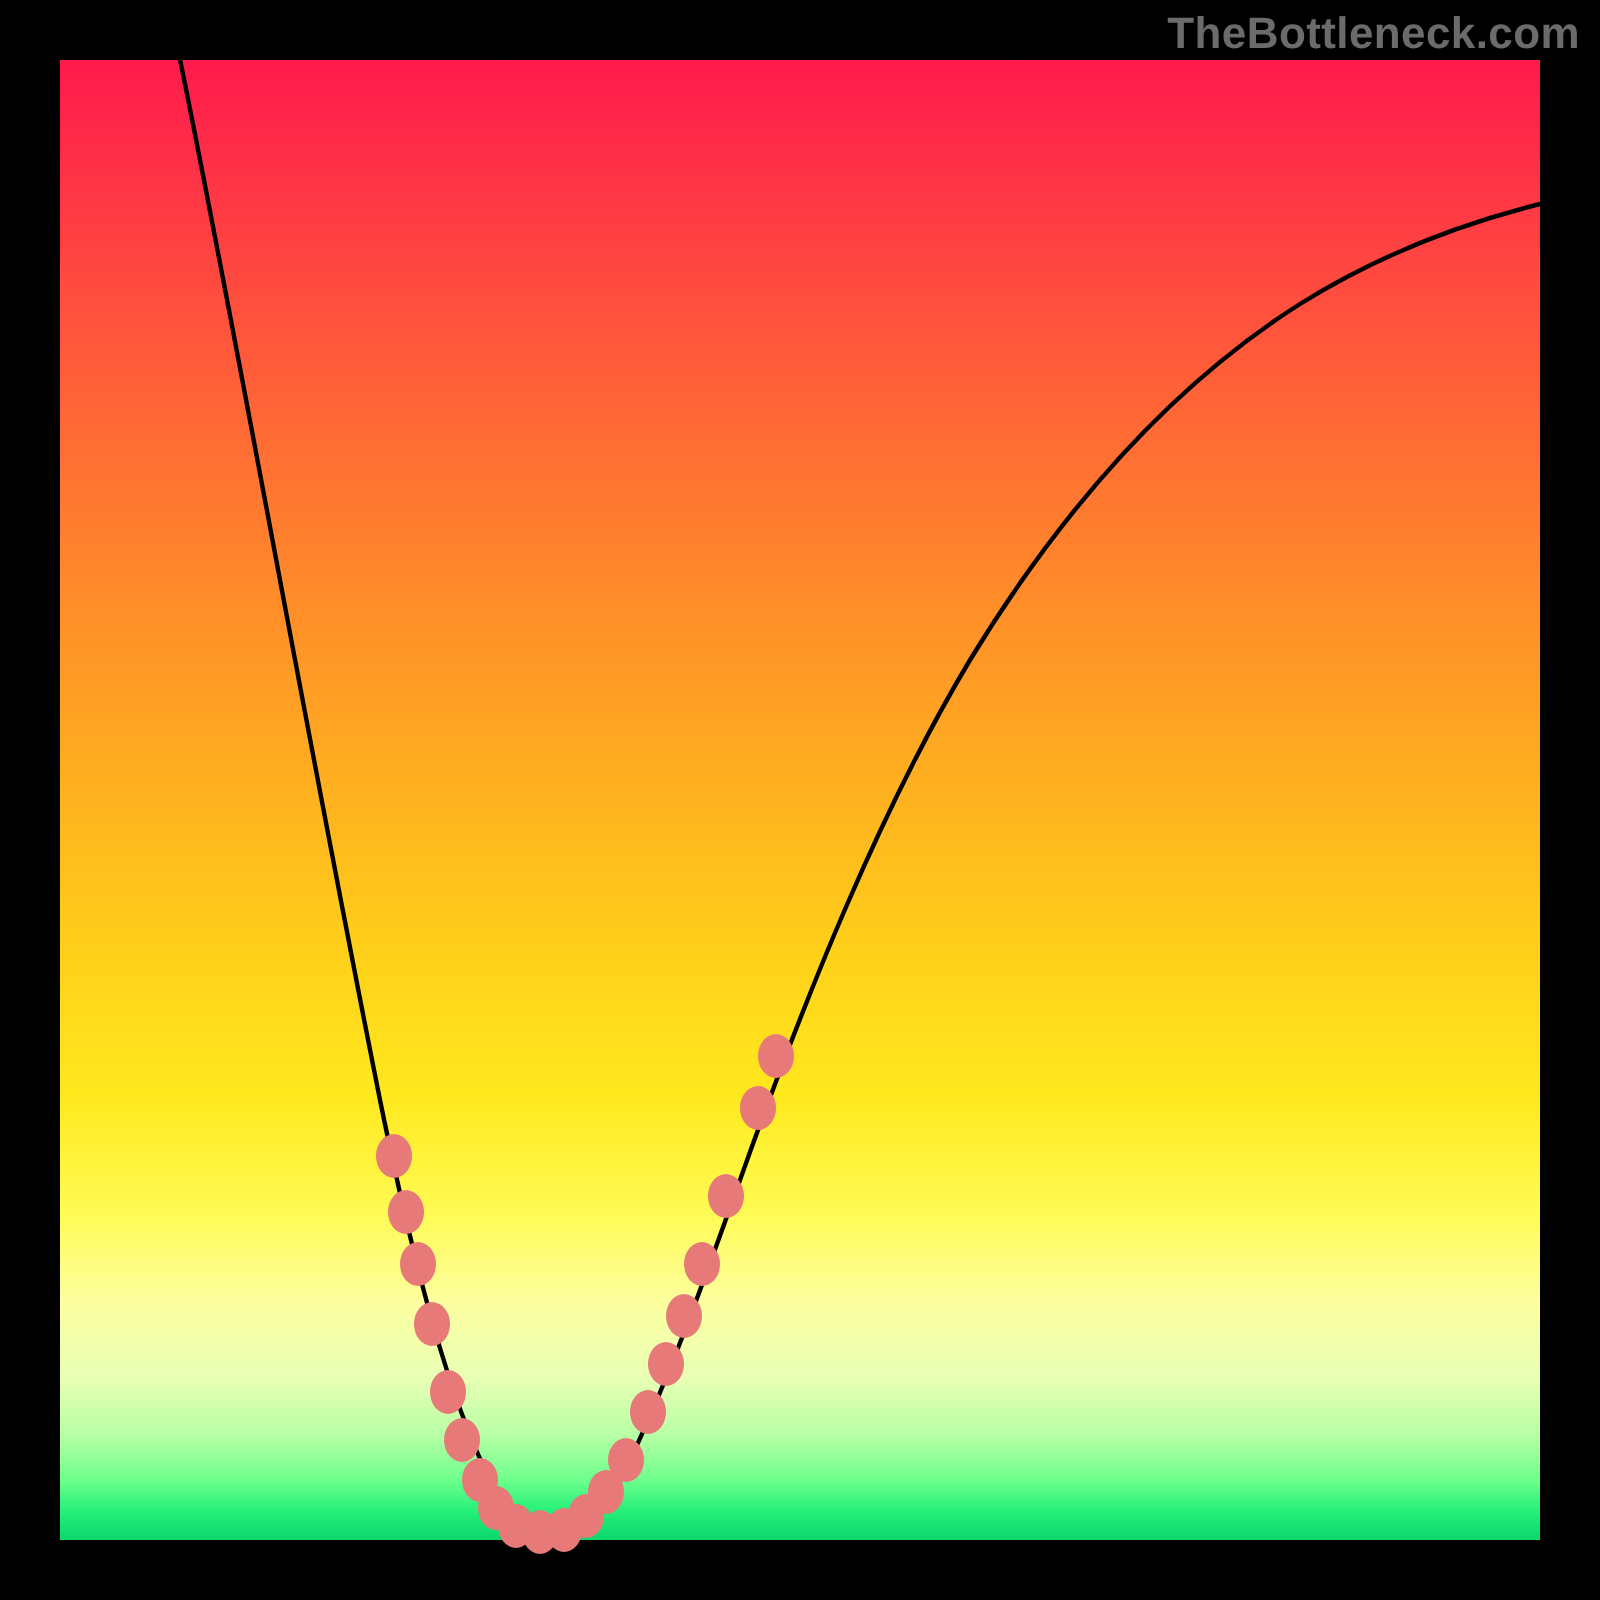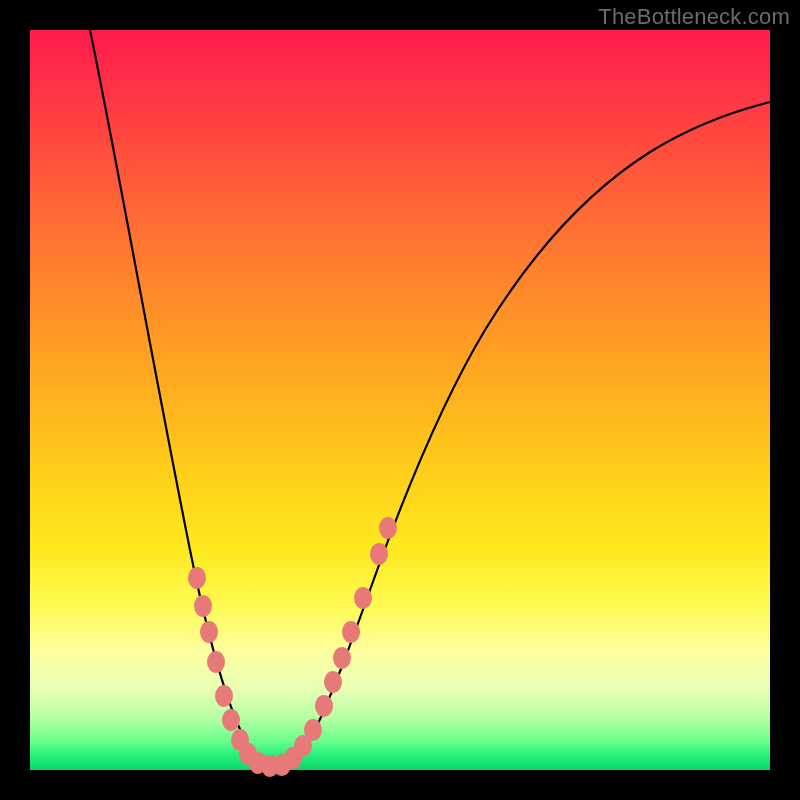--- a/index.html
+++ b/index.html
@@ -41,21 +41,21 @@
       #27f07a 98%,
       #0ad66a 100%
     );
   }
   .watermark {
     position: absolute;
     top: 4px;
     right: 10px;
     color: #6b6b6b;
     font-size: 22px;
-    font-weight: 400;
+    font-weight: 700;
     letter-spacing: 0.2px;
     user-select: none;
   }
   svg.curve {
     position: absolute;
     left: 0;
     top: 0;
     width: 740px;
     height: 740px;
     overflow: visible;

